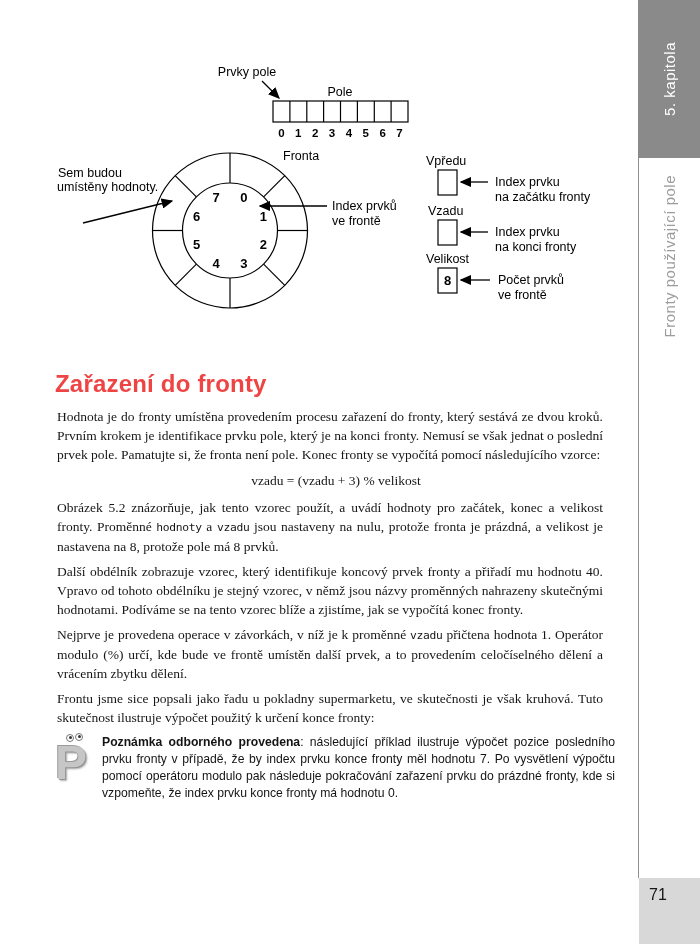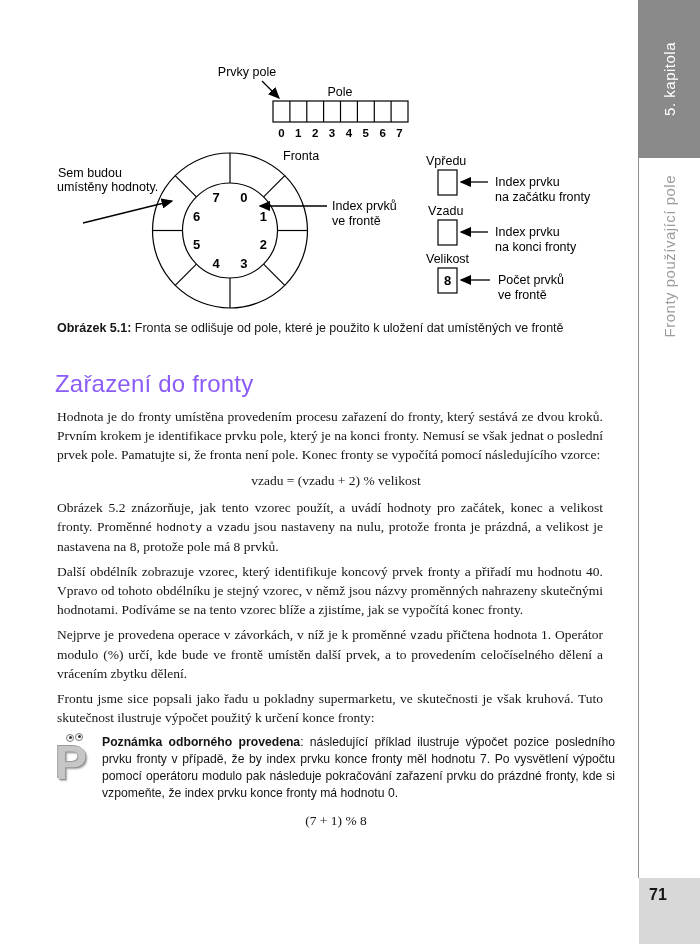--- a/index.html
+++ b/index.html
@@ -39,37 +39,37 @@
   }
   .section-tab .vtext{color:var(--side-label);font-size:15px;}
   .side-rule{
     position:absolute;left:638px;top:158px;width:1px;height:720px;
     background:#8f8f8f;
   }
   .page-num-box{
     position:absolute;left:639px;top:878px;width:61px;height:66px;
     background:var(--pagebox-bg);
     padding:8px 0 0 10px;
-    font-size:16px;font-weight:bold;color:#161616;
+    font-size:16px;font-weight:normal;color:#161616;
   }
   
   .figure{position:absolute;left:40px;top:55px;width:580px;height:262px;}
   .figure svg{display:block;}
   .figure text{font-family:"Liberation Sans",sans-serif;font-size:12.5px;fill:#000;}
   .figure text.num{font-weight:bold;font-size:11.5px;}
   .figure text.ringnum{font-weight:bold;font-size:13px;}
   
   .caption{
     position:absolute;left:57px;top:320px;width:532px;
     font-size:12.5px;line-height:16px;color:#161616;
   }
   .caption b{font-weight:bold;}
   .heading{
     position:absolute;left:55px;top:370px;
-    font-size:24px;font-weight:normal;letter-spacing:.2px;color:#8b5cf6;
+    font-size:24px;font-weight:bold;letter-spacing:.2px;color:#ef4444;
   }
   
   .body{
     position:absolute;left:57px;top:407px;width:558px;
     font-family:"Liberation Serif",serif;
     font-size:13.5px;line-height:19px;text-align:justify;color:#161616;
   }
   .body p{margin:0 12px 6px 0;}
   .formula{
     text-align:center;margin:7px 0 8px 0;
@@ -201,39 +201,35 @@
 
       <text x="386" y="208">Velikost</text>
       <rect x="398" y="213" width="19" height="25" fill="none" stroke="#000" stroke-width="1.2"></rect>
       <text class="ringnum" text-anchor="middle" x="407.5" y="230">8</text>
       <line x1="450" y1="225" x2="421" y2="225" stroke="#000" stroke-width="1.3" marker-end="url(#ah)"></line>
       <text x="458" y="229">Počet prvků</text>
       <text x="458" y="244">ve frontě</text>
     </svg>
   </div>
 
-  <div class="caption">
-    <b>Obrázek 5.1:</b><span> Fronta se odlišuje od pole, které je použito k uložení dat umístěných ve frontě</span>
-  </div>
 
   <h1 class="heading">Zařazení do fronty</h1>
 
   <div class="body">
     <p>Hodnota je do fronty umístěna provedením procesu zařazení do fronty, který sestává ze dvou kroků. Prvním krokem je identifikace prvku pole, který je na konci fronty. Nemusí se však jednat o poslední prvek pole. Pamatujte si, že fronta není pole. Konec fronty se vypočítá pomocí následujícího vzorce:</p>
-    <div class="formula">vzadu = (vzadu + 2) % velikost</div>
+    <div class="formula">vzadu = (vzadu + 3) % velikost</div>
     <p><span>Obrázek 5.2 znázorňuje, jak tento vzorec použít, a uvádí hodnoty pro začátek, konec a velikost fronty. Proměnné </span><span class="mono">hodnoty</span><span> a </span><span class="mono">vzadu</span><span> jsou nastaveny na nulu, protože fronta je prázdná, a velikost je nastavena na 8, protože pole má 8 prvků.</span></p>
     <p>Další obdélník zobrazuje vzorec, který identifikuje koncový prvek fronty a přiřadí mu hodnotu 40. Vpravo od tohoto obdélníku je stejný vzorec, v němž jsou názvy proměnných nahrazeny skutečnými hodnotami. Podíváme se na tento vzorec blíže a zjistíme, jak se vypočítá konec fronty.</p>
     <p><span>Nejprve je provedena operace v závorkách, v níž je k proměnné </span><span class="mono">vzadu</span><span> přičtena hodnota 1. Operátor modulo (%) určí, kde bude ve frontě umístěn další prvek, a to provedením celočíselného dělení a vrácením zbytku dělení.</span></p>
     <p>Frontu jsme sice popsali jako řadu u pokladny supermarketu, ve skutečnosti je však kruhová. Tuto skutečnost ilustruje výpočet použitý k určení konce fronty:</p>
 
     <div class="note">
       <div class="note-icon">
         <span class="pglyph">P</span>
         <span class="eye left"></span>
         <span class="eye right"></span>
       </div>
       <b>Poznámka odborného provedena</b><span>: následující příklad ilustruje výpočet pozice posledního prvku fronty v případě, že by index prvku konce fronty měl hodnotu 7. Po vysvětlení výpočtu pomocí operátoru modulo pak následuje pokračování zařazení prvku do prázdné fronty, kde si vzpomeňte, že index prvku konce fronty má hodnotu 0.</span>
     </div>
 
-    <div class="formula2">(7 + 1) % 8</div>
   </div>
 
 </div>
 
 </body></html>

